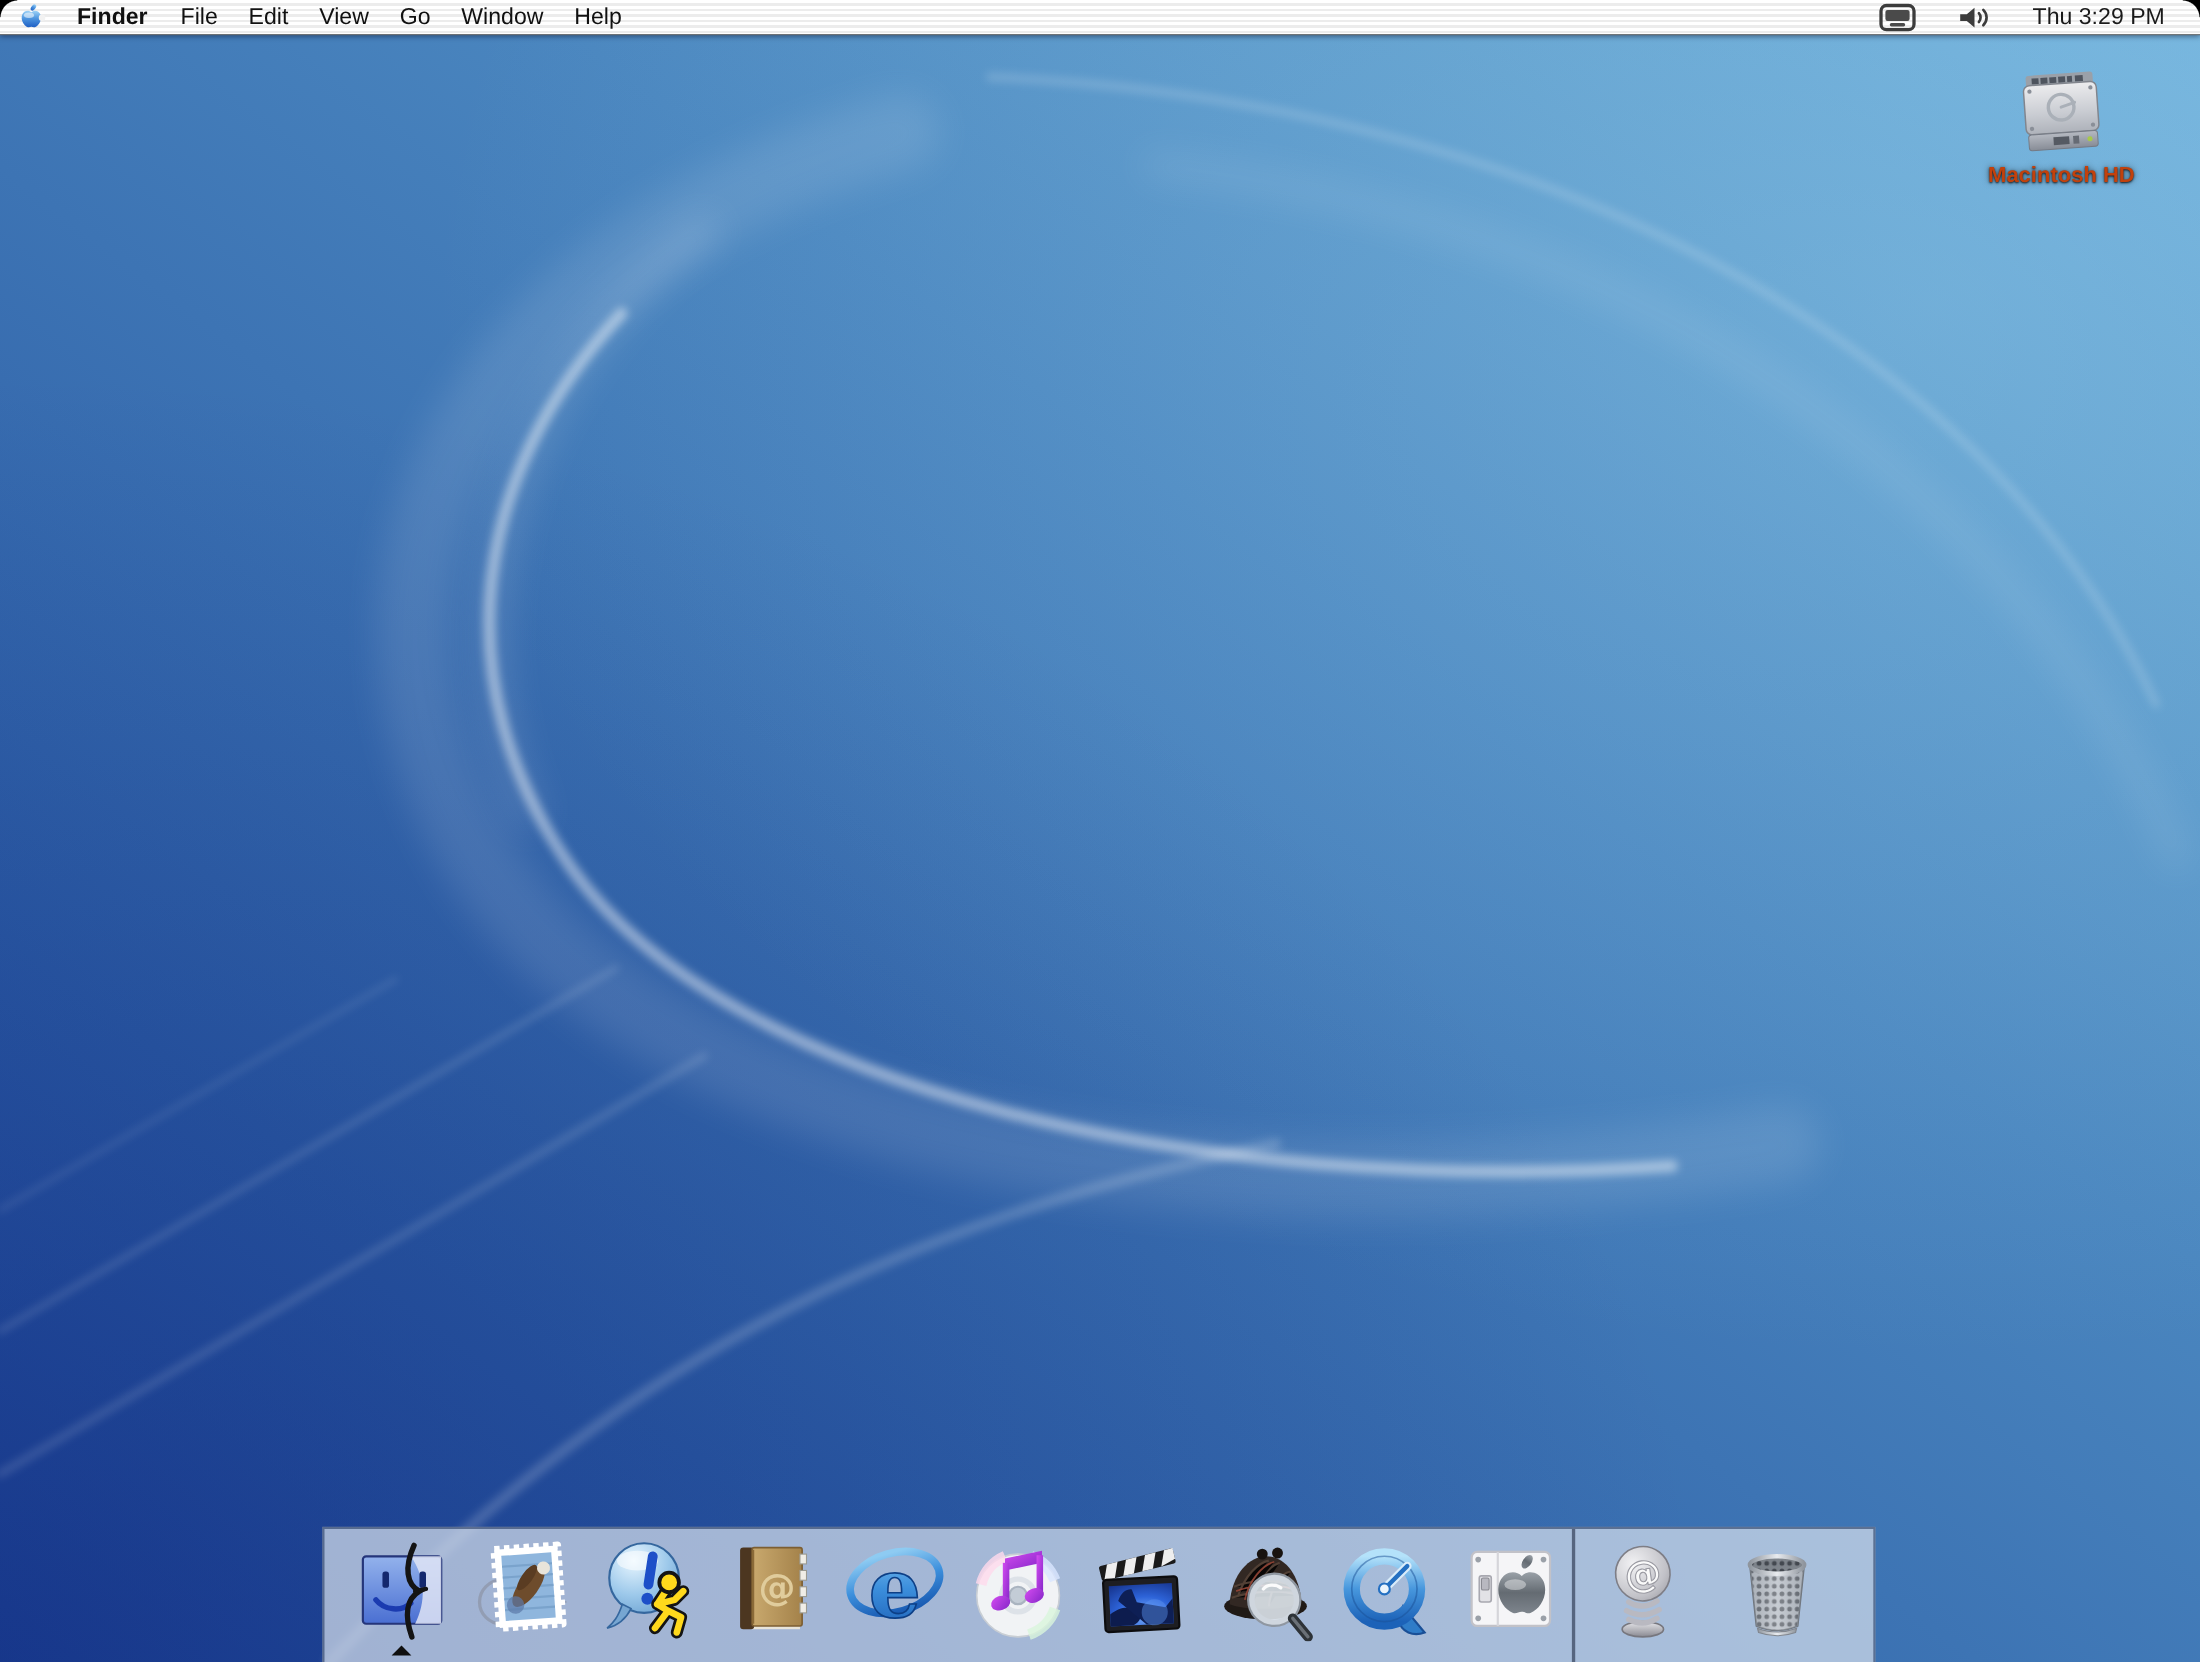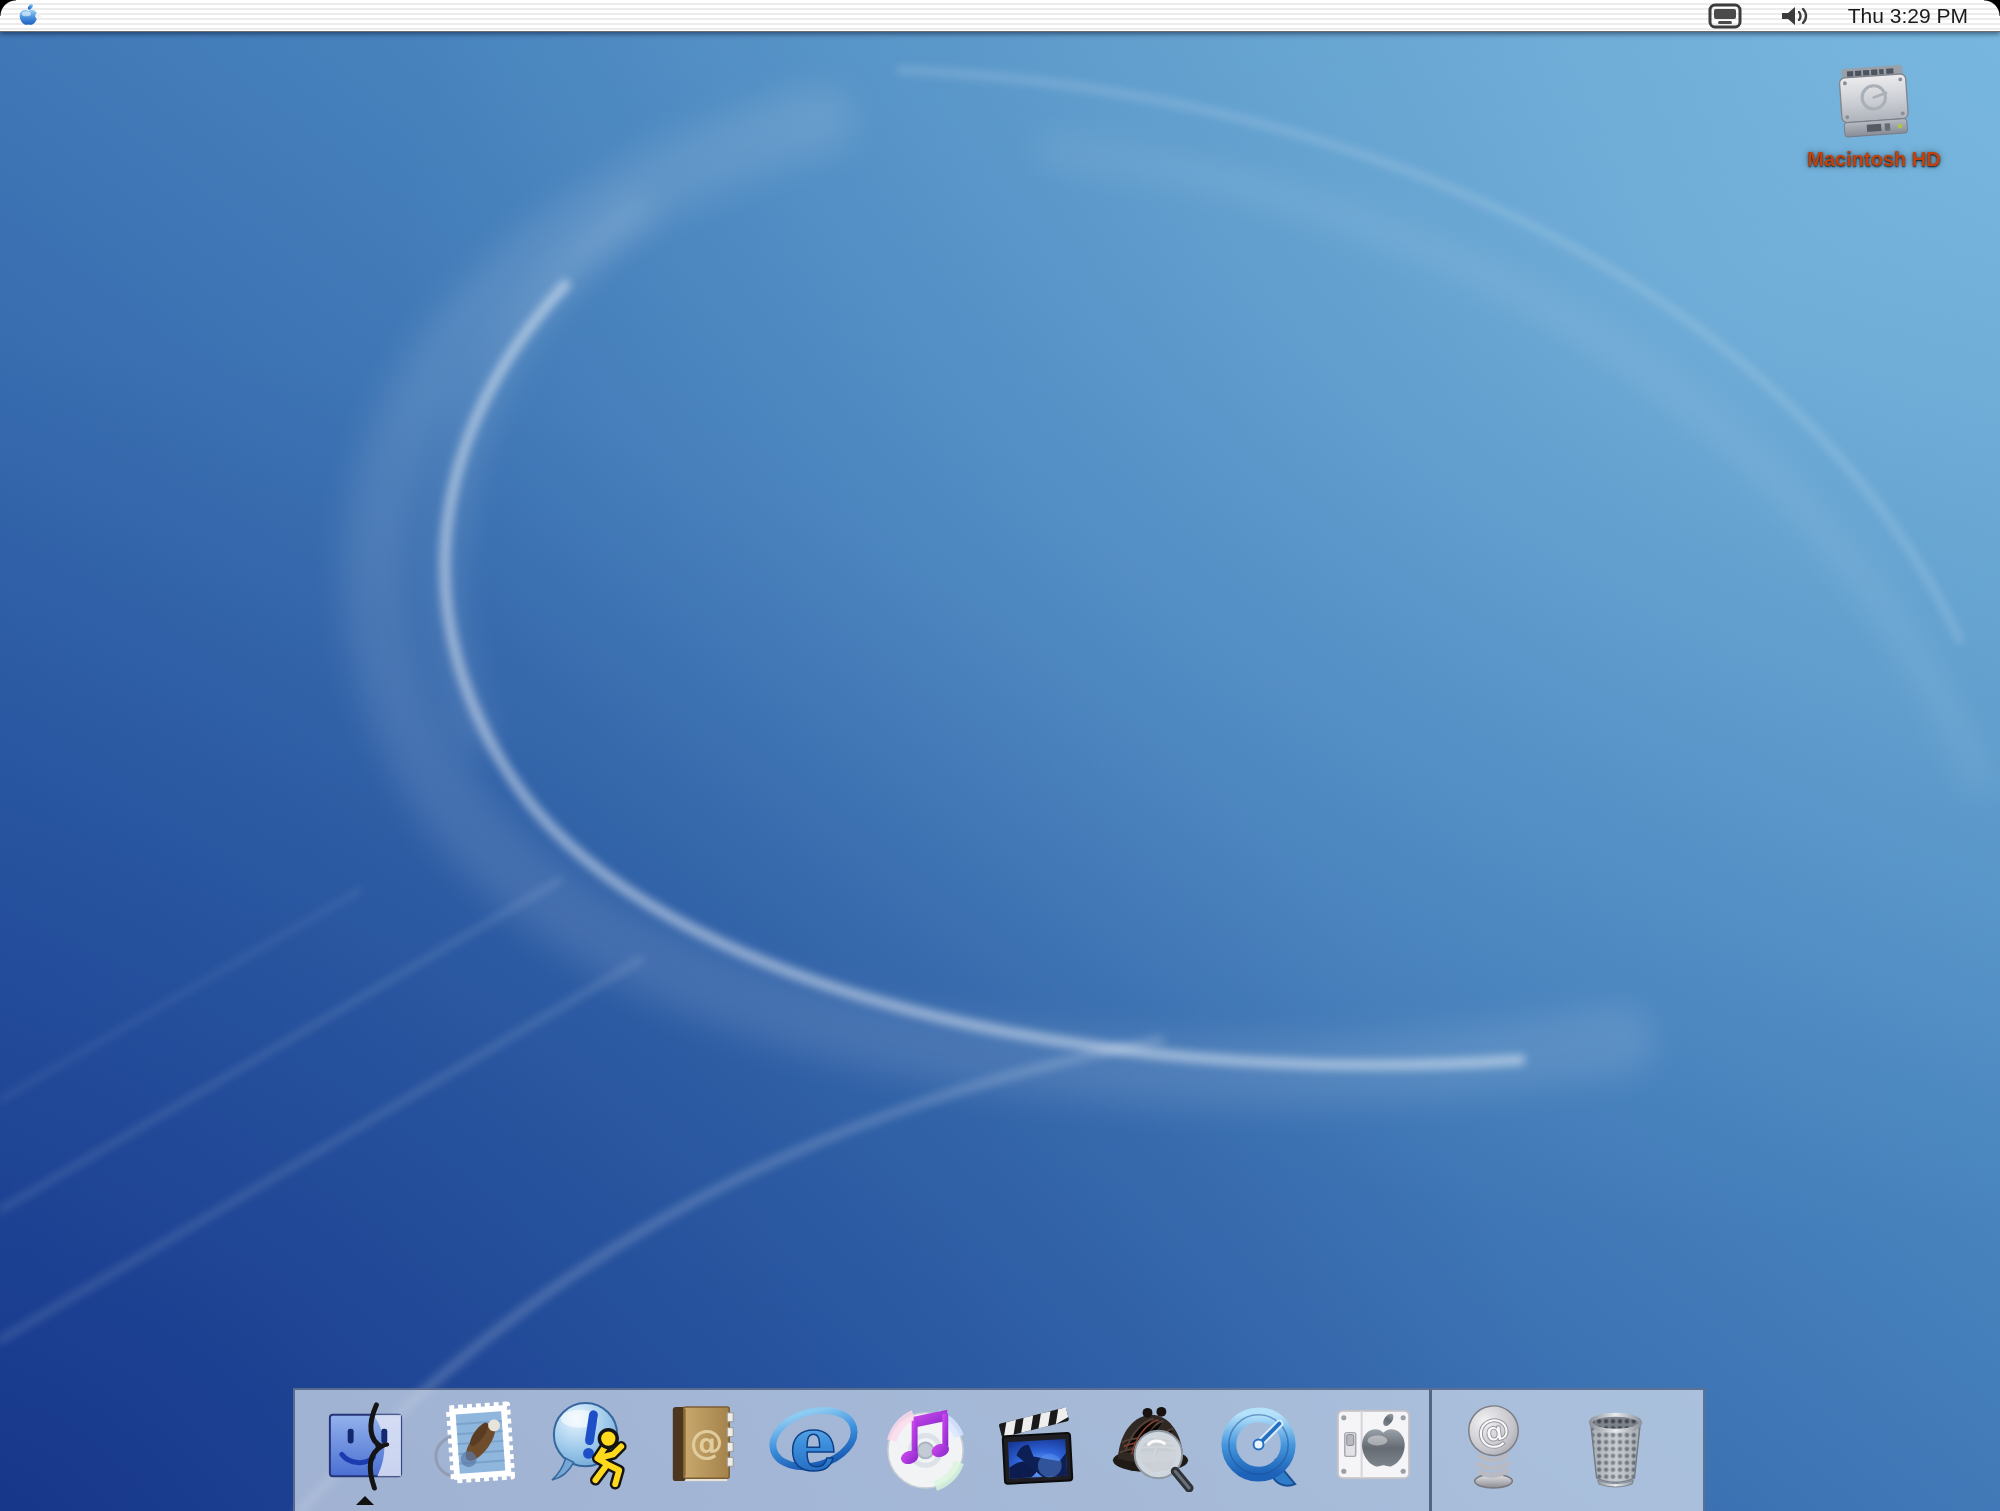--- a/index.html
+++ b/index.html
@@ -100,20 +100,29 @@
             <stop offset=".45" stop-color="#4f97e0"></stop>
             <stop offset="1" stop-color="#1e5fc4"></stop>
         </linearGradient>
       </defs>
       <ellipse cx="57" cy="18" rx="7" ry="12" transform="rotate(38 57 18)" fill="url(#aqua)"></ellipse>
       <path d="M50 34 C42 25 26 27 20 40 C12 58 24 80 38 84 C43 86 46 83 50 83 C54 83 57 86 62 84 C76 80 88 58 80 40 C74 27 58 25 50 34 Z" fill="url(#aqua)"></path>
       <circle cx="86" cy="52" r="11" fill="#f2f2f2"></circle>
       <ellipse cx="42" cy="44" rx="17" ry="9" fill="#ffffff" opacity=".55"></ellipse>
     </svg>
   </div>
+  <div class="menus">
+    <span class="menu-item bold">Finder</span>
+    <span class="menu-item">File</span>
+    <span class="menu-item">Edit</span>
+    <span class="menu-item">View</span>
+    <span class="menu-item">Go</span>
+    <span class="menu-item">Window</span>
+    <span class="menu-item">Help</span>
+  </div>
   <div class="menubar-right">
     <span class="status-icon">
       <svg width="34" height="26" viewBox="0 0 34 26">
         <rect x="2" y="2" width="30" height="22" rx="5" fill="none" stroke="#3c3c3c" stroke-width="3"></rect>
         <rect x="6" y="6" width="22" height="10" rx="2" fill="#4a4a4a"></rect>
         <rect x="10" y="18" width="14" height="3" rx="1.5" fill="#4a4a4a"></rect>
       </svg>
     </span>
     <span class="status-icon">
       <svg width="30" height="24" viewBox="0 0 30 24">

